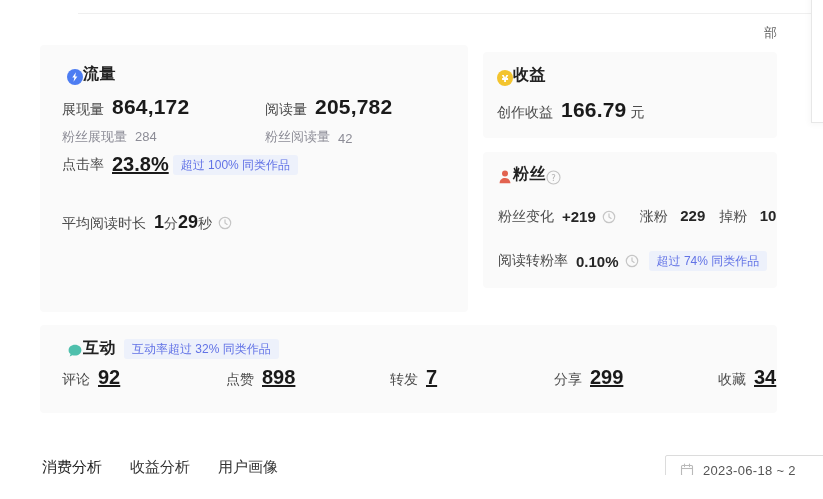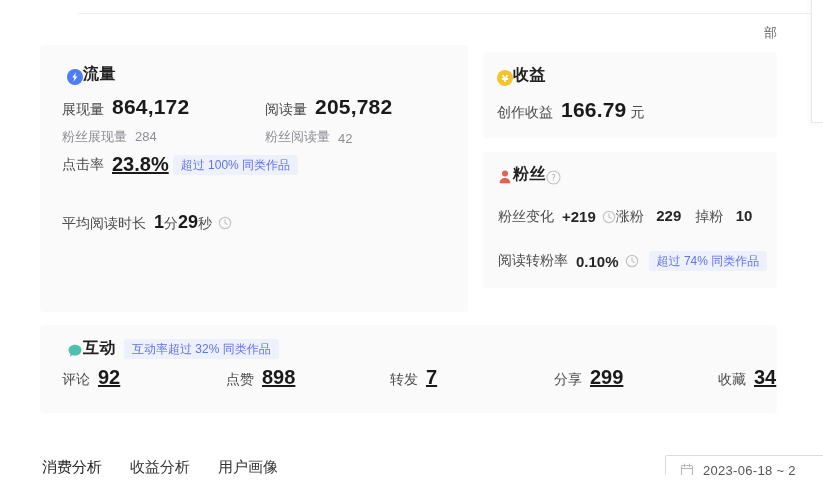--- a/index.html
+++ b/index.html
@@ -51,21 +51,21 @@
   .t-row3 .badge { margin-left:4px; }
 
   
   .r-header { left:14px; top:13px; }
   .r-row { left:14px; top:46px; }
 
   
   .f-header { left:14px; top:12px; }
   .f-row1 { left:15px; top:55px; align-items:center; }
   .f-row2 { left:15px; top:99px; align-items:center; }
-  .f-gap-group { }
+  .f-gap-group { margin-left:24px; }
 
   
   .i-header { left:27px; top:13px; }
   .i-header .badge { margin-left:8px; }
   .i-stats { position:absolute; left:22px; top:41px; display:flex; white-space:nowrap; }
   .i-stat { width:164px; flex:0 0 auto; display:flex; align-items:baseline; }
 
   
   .bottom-strip { position:absolute; left:0; top:455px; width:823px; height:20px; overflow:hidden; }
   .tabs { position:absolute; left:42px; top:0; display:flex; gap:28px; }

